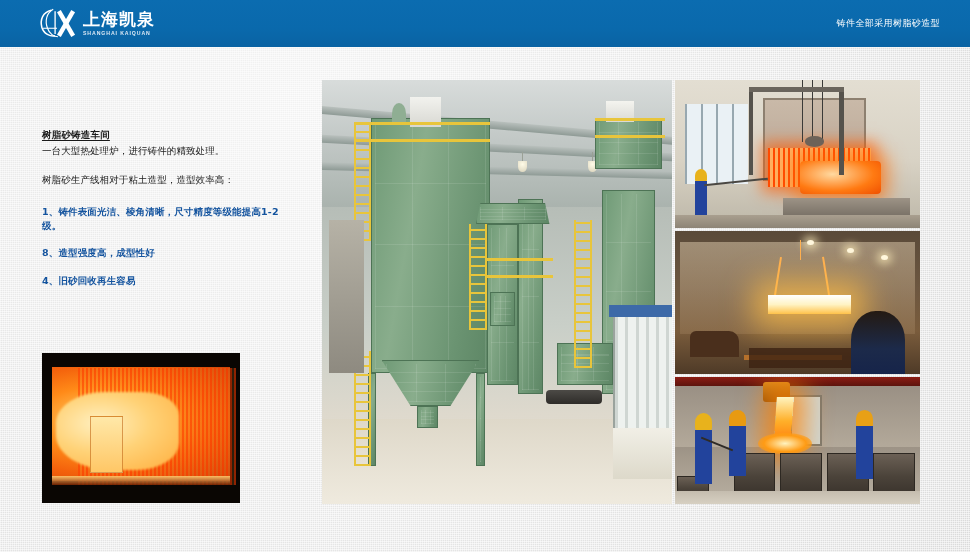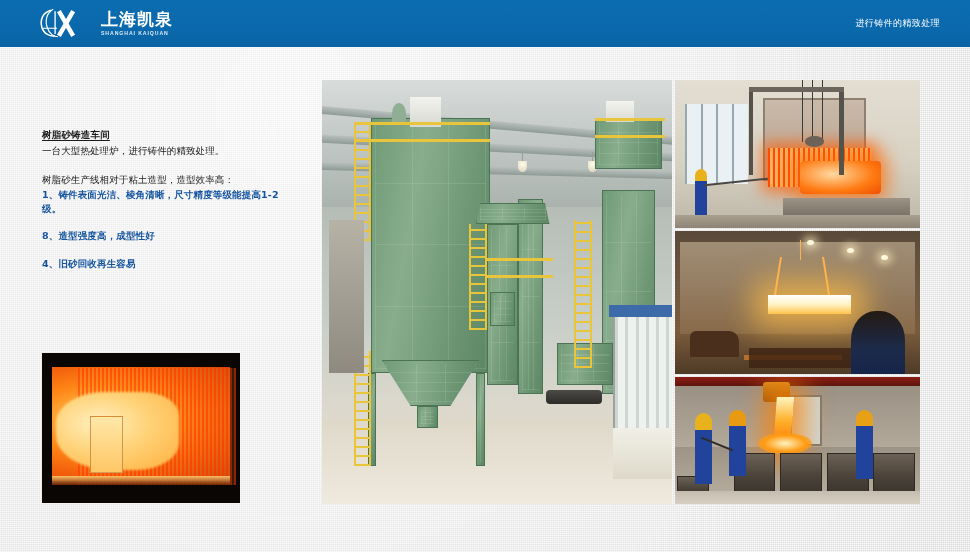--- a/index.html
+++ b/index.html
@@ -19,21 +19,21 @@
     background-blend-mode: overlay, overlay, normal;
   }
 
   
   #header {
     position: absolute; left: 0; top: 0; width: 970px; height: 47px;
     background: linear-gradient(180deg, #0b6cb0 0%, #0a69ac 60%, #0a63a3 100%);
   }
   #logo-block {
     position: absolute; left: 38px; top: 7px;
-    display: flex; align-items: center; gap: 25px;
+    display: flex; align-items: center; gap: 7px;
   }
   #logo-mark { width: 38px; height: 33px; display: block; }
   .logo-text-wrap { display: flex; flex-direction: column; line-height: 1; }
   #logo-cn {
     font-size: 17px; font-weight: bold; color: #ffffff;
     letter-spacing: 1px; font-family: "DejaVu Sans", sans-serif;
   }
   #logo-en {
     font-size: 5.2px; color: #dce9f5; letter-spacing: .9px;
     margin-top: 3px; font-weight: bold;
@@ -69,21 +69,21 @@
   #section-heading {
     font-size: 9.5px; font-weight: bold; color: #1a1a1a;
     text-decoration: underline; text-underline-offset: 2px;
     letter-spacing: .2px;
   }
   .para {
     font-size: 9.5px; color: #1a1a1a; line-height: 1.62;
     margin-top: 2px; letter-spacing: .1px; text-align: left;
   }
   #para2 { margin-top: 1px; }
-  #bullets { }
+  #bullets { margin-top: 17px; }
   .bullet {
     font-size: 9.5px; font-weight: bold; color: #13539e;
     line-height: 1.5; margin-bottom: 13px; letter-spacing: .15px;
   }
   #intro-line { margin-top: 14px; font-size: 9.5px; color: #1a1a1a; }
 
   
   .photo {
     position: absolute; overflow: hidden;
     background: #555;
@@ -265,21 +265,21 @@
         <path d="M18 4 L18 28" stroke="#ffffff" stroke-width="1.4"></path>
         <path d="M22 4 L37 30" stroke="#ffffff" stroke-width="4.6"></path>
         <path d="M37 4 L22 30" stroke="#ffffff" stroke-width="4.6"></path>
         <path d="M5 22 L20 22" stroke="#ffffff" stroke-width="1.1"></path>
       </svg>
       <div class="logo-text-wrap">
         <span id="logo-cn">上海凯泉</span>
         <span id="logo-en">SHANGHAI KAIQUAN</span>
       </div>
     </div>
-    <div id="header-slogan">进行铸件的精致处理</div>
+    <div id="header-slogan">铸件全部采用树脂砂造型</div>
   </div>
 
 
   <div id="text-block">
     <div id="section-heading">树脂砂铸造车间</div>
     <p class="para" id="para2">一台大型热处理炉，进行铸件的精致处理。</p>
     <p class="para" id="intro-line">树脂砂生产线相对于粘土造型，造型效率高：</p>
     <div id="bullets">
       <div class="bullet">1、铸件表面光洁、棱角清晰，尺寸精度等级能提高1-2级。</div>
       <div class="bullet">8、造型强度高，成型性好</div>

